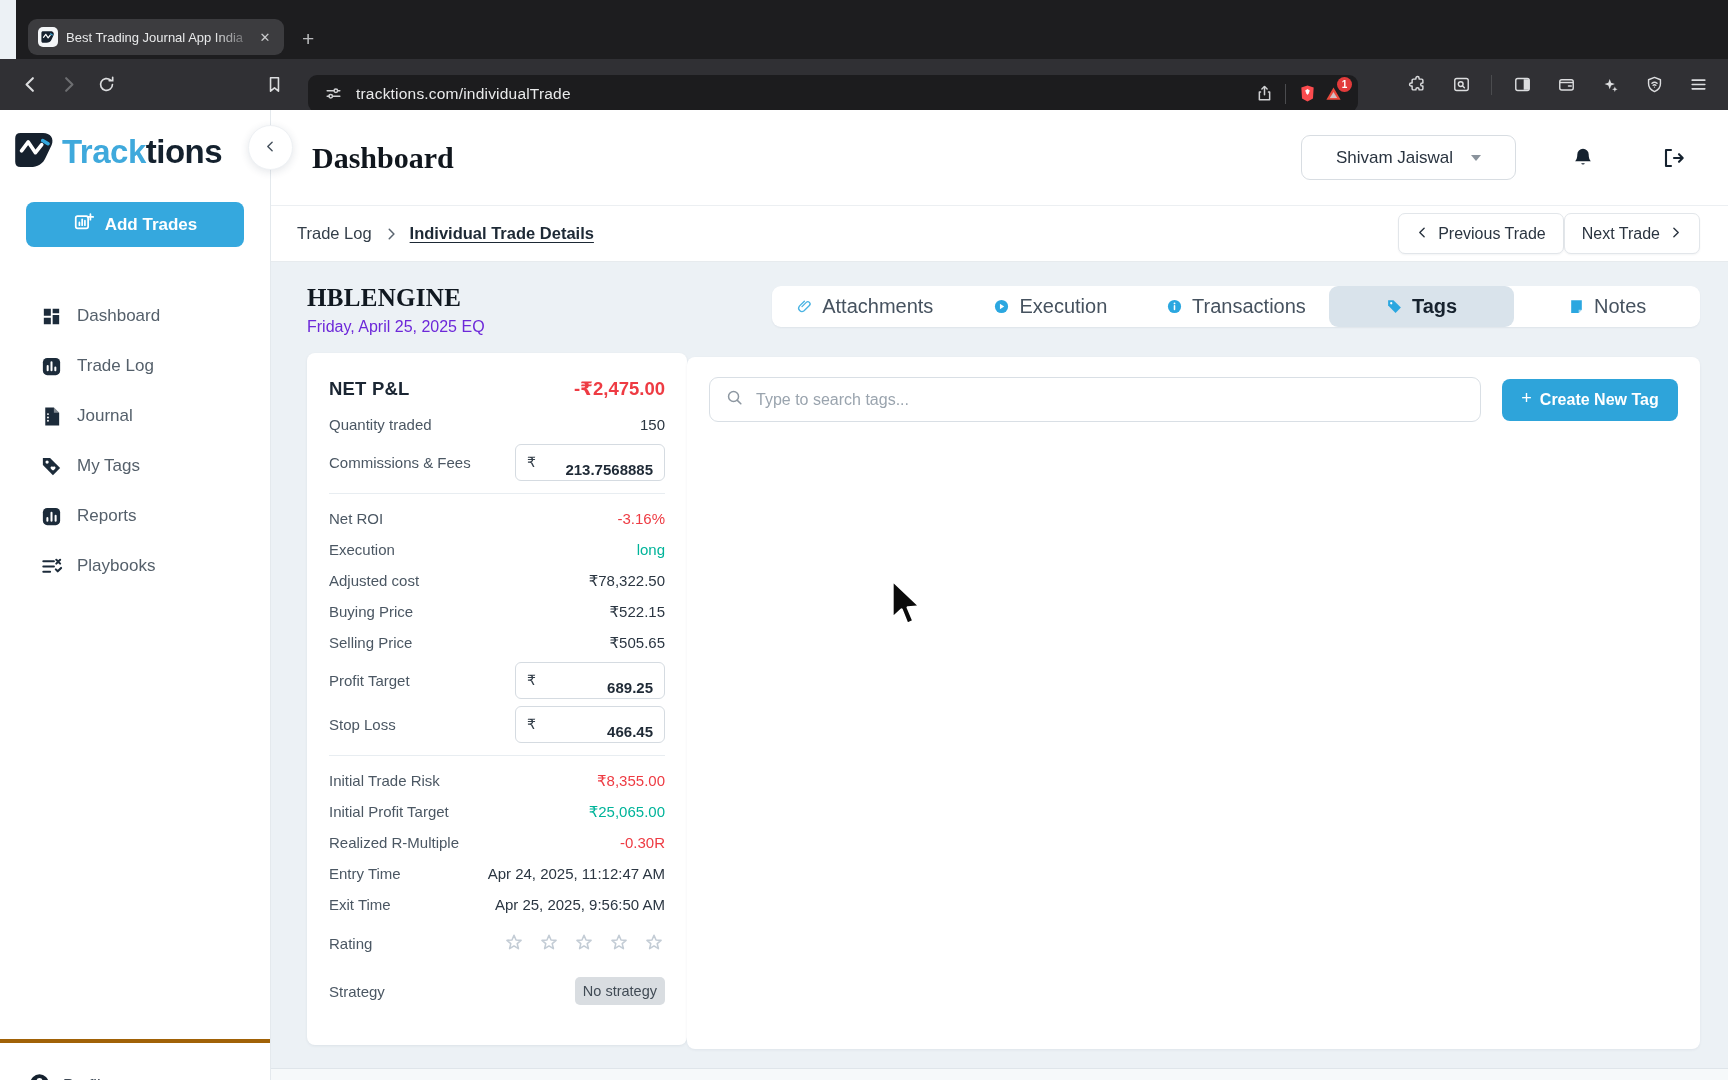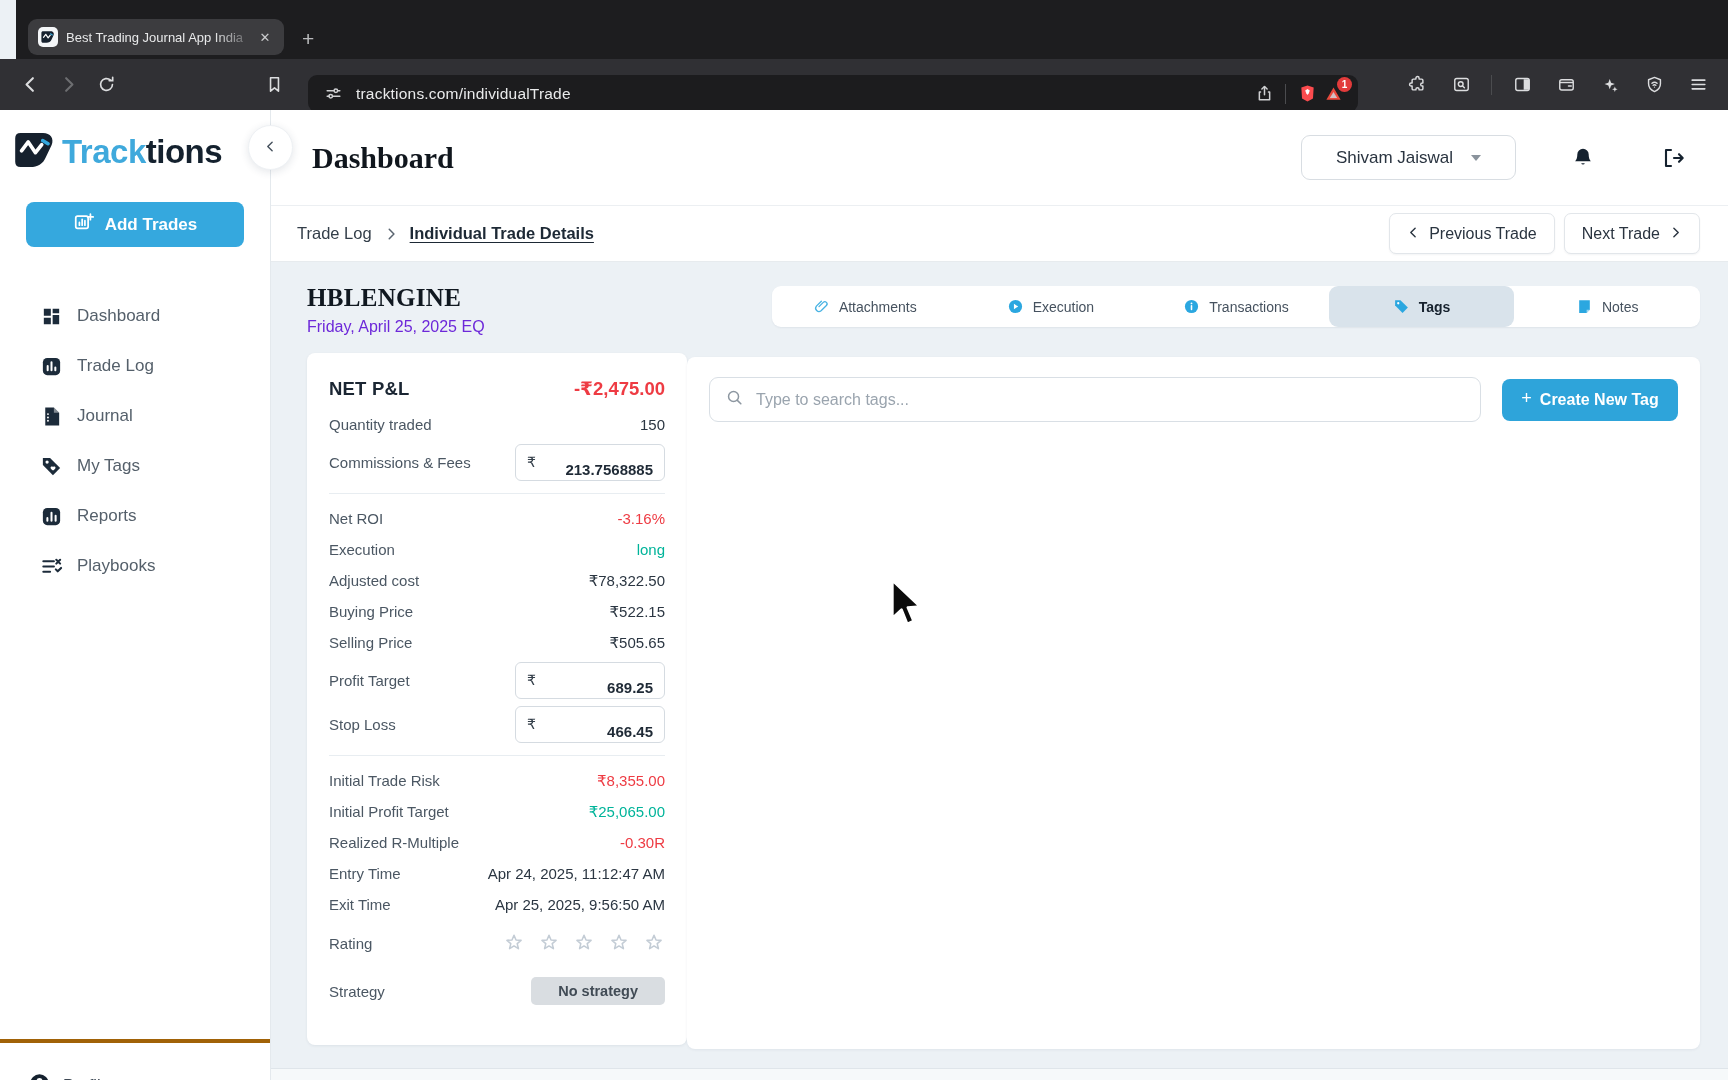--- a/index.html
+++ b/index.html
@@ -74,21 +74,21 @@
   .hdr-ic svg { width:24px; height:24px; }
   .bell-ic { margin-left:52px; }
   .logout-ic { margin-left:60px; margin-right:12px; }
 
   .breadcrumb-bar { height:57px; background:#fff; border-top:1px solid #eceff2; border-bottom:1px solid #e7ebee;
                     display:flex; align-items:center; padding:0 28px 0 26px; }
   .bc-parent { font-size:16.5px; color:#333e49; cursor:pointer; }
   .bc-chev { width:14px; height:14px; color:#5a6570; margin:0 12px; display:flex; }
   .bc-chev svg { width:14px; height:14px; }
   .bc-current { font-size:16.5px; font-weight:700; color:#1d2935; text-decoration:underline; text-underline-offset:3px; cursor:pointer; }
-  .trade-nav { margin-left:auto; display:flex; gap:9px; }
+  .trade-nav { margin-left:auto; display:flex; }
   .tn-btn { height:41px; background:#fff; border:1px solid #e2e6ea; border-radius:7px; box-shadow:0 1px 2px rgba(20,40,60,.05);
             display:flex; align-items:center; gap:9px; padding:0 17px; font-size:16px; color:#2a3440; font-family:inherit; cursor:pointer; }
   .tn-btn svg { width:13px; height:13px; }
 
   .content { flex:1; background:#ecf1f5; padding:22px 28px 0 36px; display:flex; position:relative; }
   .left-col { width:380px; flex:0 0 auto; }
   .symbol { font-family:"Liberation Serif","DejaVu Serif",serif; font-weight:700; font-size:25px; color:#101820; letter-spacing:.3px; }
   .trade-date { margin-top:6px; font-size:16px; color:#6d28d9; }
   .stat-card { margin-top:17px; height:692px; background:#fff; border-radius:8px; box-shadow:0 1px 3px rgba(20,40,60,.07);
                padding:16px 22px; display:flex; flex-direction:column; }
@@ -104,27 +104,27 @@
   .srow.input .sinput { display:flex; width:150px; height:37px; border:1px solid #d5dbe1; border-radius:6px;
                         background:#fff; align-items:center; justify-content:space-between; padding:0 11px; }
   .sinput .rupee { font-size:14px; color:#333e49; }
   .sinput .ival { font-size:15px; font-weight:700; color:#1f2a36;margin-top:15px; }
   .srow.divider { min-height:0; height:1px; background:#e8edf1; margin:9px 0; }
   .rating-row { min-height:46px; display:flex; align-items:center; justify-content:space-between; }
   .stars { display:flex; gap:13px; }
   .star { width:22px; height:22px; display:flex; cursor:pointer; }
   .star svg { width:22px; height:22px; }
   .strategy-row { min-height:50px; display:flex; align-items:center; justify-content:space-between; }
-  .chip { background:#d9dde1; border-radius:5px; padding:6px 27px; font-size:14.5px; font-weight:700; color:#414b55; }
+  .chip { background:#d9dde1; border-radius:5px; padding:6px 8px; font-size:14.5px; font-weight:400; color:#414b55; }
 
   .right-col { flex:1; display:flex; flex-direction:column; }
   .tabbar { margin-left:85px; margin-top:2px; height:41px; background:#fff; border-radius:9px;
             box-shadow:0 1px 2px rgba(20,40,60,.06); display:flex; padding:0; }
   .tab { flex:1; display:flex; align-items:center; justify-content:center; gap:9px; border:none; background:transparent;
-         border-radius:9px; font-size:14px; color:#46525f; font-family:inherit; cursor:pointer; }
+         border-radius:9px; font-size:20px; color:#46525f; font-family:inherit; cursor:pointer; }
   .tab .tab-ic { width:17px; height:17px; display:flex; }
   .tab .tab-ic svg { width:17px; height:17px; }
   .tab.active { background:#d9e3eb; color:#17222e; font-weight:700; }
   .tags-panel { margin-top:30px; height:692px; background:#fff; border-radius:8px; box-shadow:0 1px 3px rgba(20,40,60,.06);
                 padding:20px 22px; }
   .search-row { display:flex; align-items:center; gap:21px; }
   .search-box { flex:1; height:45px; border:1px solid #d9dfe5; border-radius:9px; background:#fff;
                 display:flex; align-items:center; padding:0 15px; }
   .search-box svg { width:19px; height:19px; color:#8d97a1; flex:0 0 auto; }
   .search-input { border:none; outline:none; flex:1; margin-left:12px; font-size:16px; color:#2b3642; font-family:inherit; background:transparent; }

